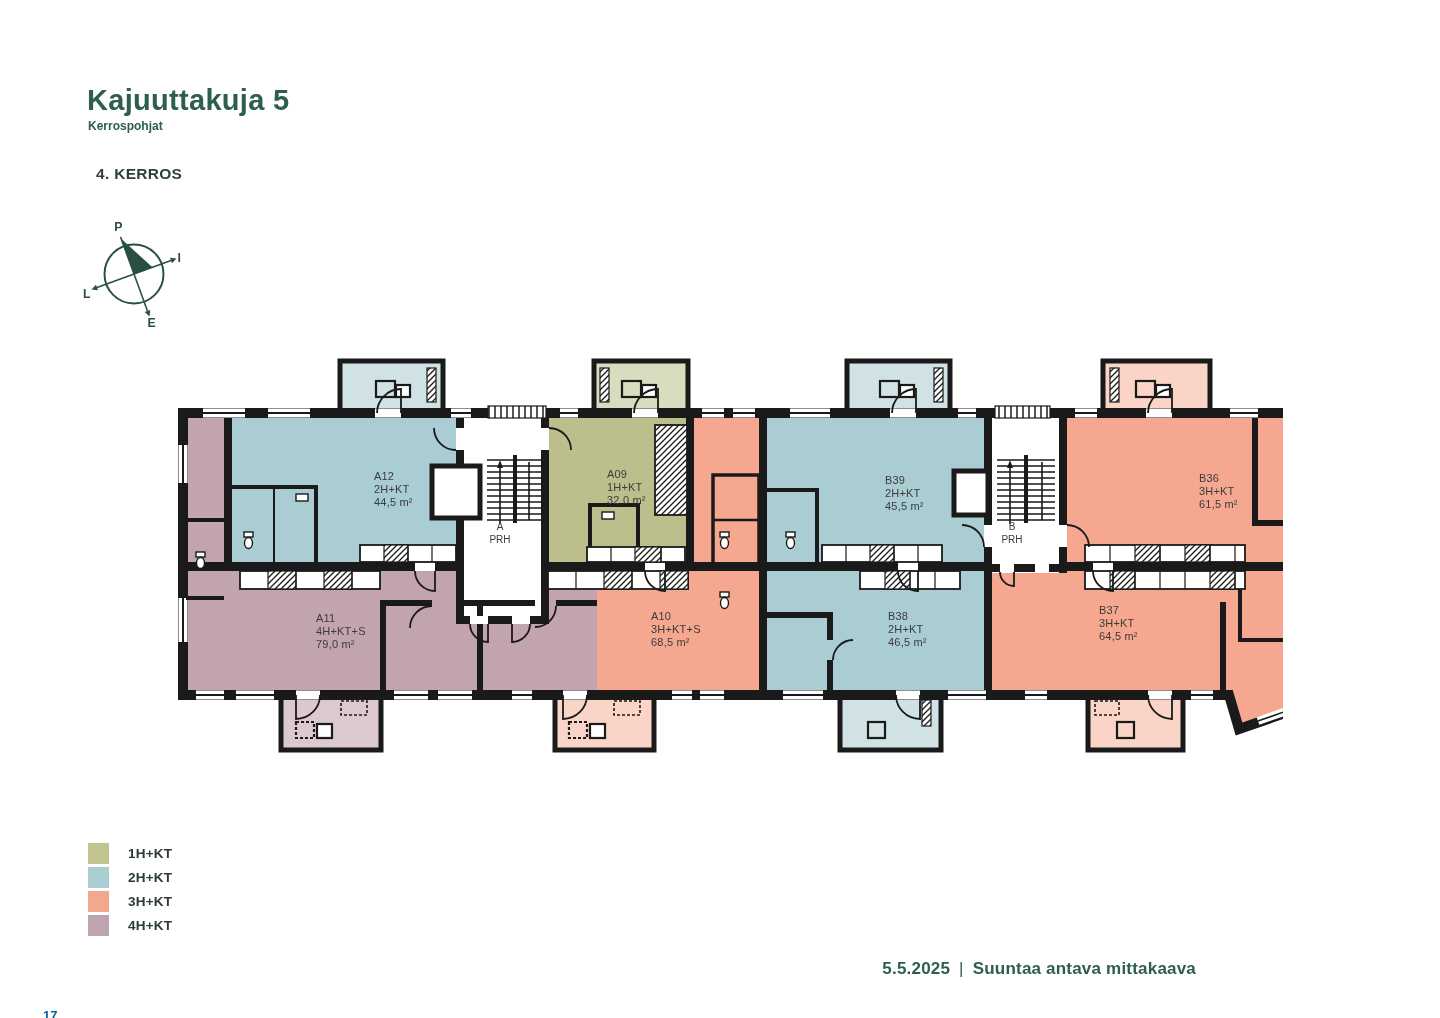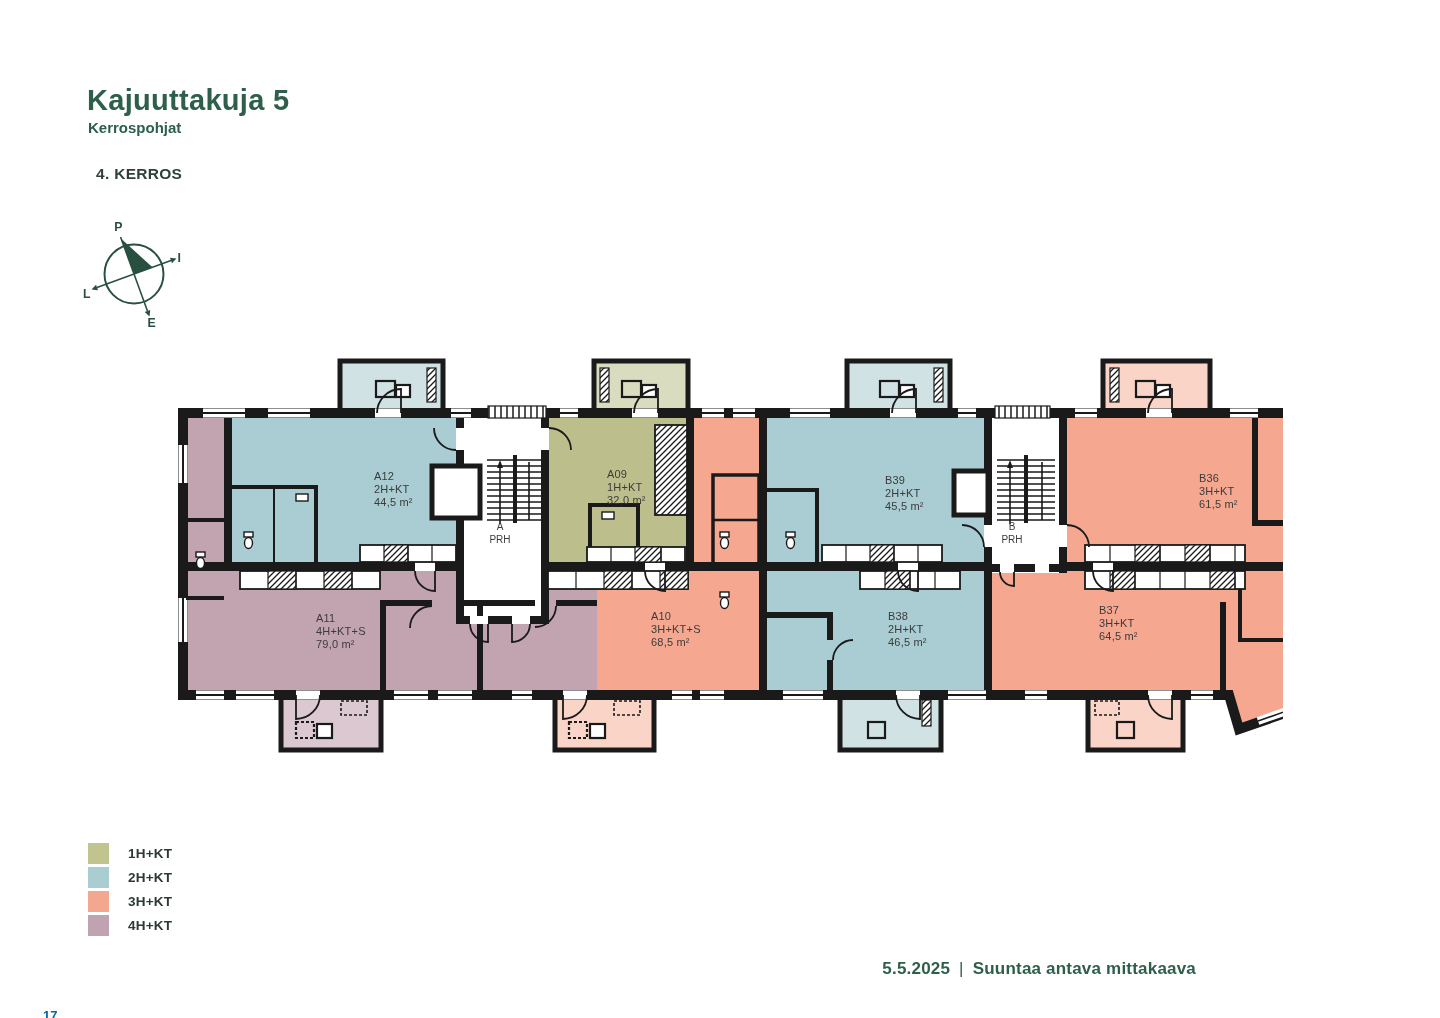--- a/index.html
+++ b/index.html
@@ -1,19 +1,19 @@
 <!DOCTYPE html>
 <html><head>
 <meta charset="utf-8">
 <style>
   html,body{margin:0;padding:0;background:#fff;}
   .page{position:relative;width:1283px;height:1018px;background:#ffffff;overflow:hidden;
         font-family:"Liberation Sans",sans-serif;color:#2d5f4b;}
   .title{position:absolute;left:87px;top:84px;font-size:29px;font-weight:700;letter-spacing:.3px;color:#2d5f4b;}
-  .subtitle{position:absolute;left:88px;top:119px;font-size:15px;font-weight:700;color:#2d5f4b;}
+  .subtitle{position:absolute;left:88px;top:119px;font-size:12px;font-weight:700;color:#2d5f4b;}
   .floor-heading{position:absolute;left:96px;top:165px;font-size:15.5px;font-weight:700;letter-spacing:.3px;color:#2e4038;}
   .compass{position:absolute;left:75px;top:213px;width:118px;height:118px;}
   .plan{position:absolute;left:150px;top:340px;width:1230px;height:430px;}
   .legend{position:absolute;left:88px;top:843px;}
   .legend-row{display:flex;align-items:center;height:21px;margin-bottom:3px;}
   .legend-label{margin-left:19px;font-size:13.5px;font-weight:700;color:#2c3a33;letter-spacing:.2px;}
   .page-number{position:absolute;left:43px;top:1008px;font-size:13px;font-weight:700;color:#0369a1;}
   .footer{position:absolute;right:87px;top:959px;font-size:17px;font-weight:700;color:#2d5f4b;letter-spacing:.2px;}
   .footer .sep{margin:0 9px;font-weight:400;}
   .ulabel{font-family:"Liberation Sans",sans-serif;font-size:11px;fill:#3b3b3b;letter-spacing:.2px;}

